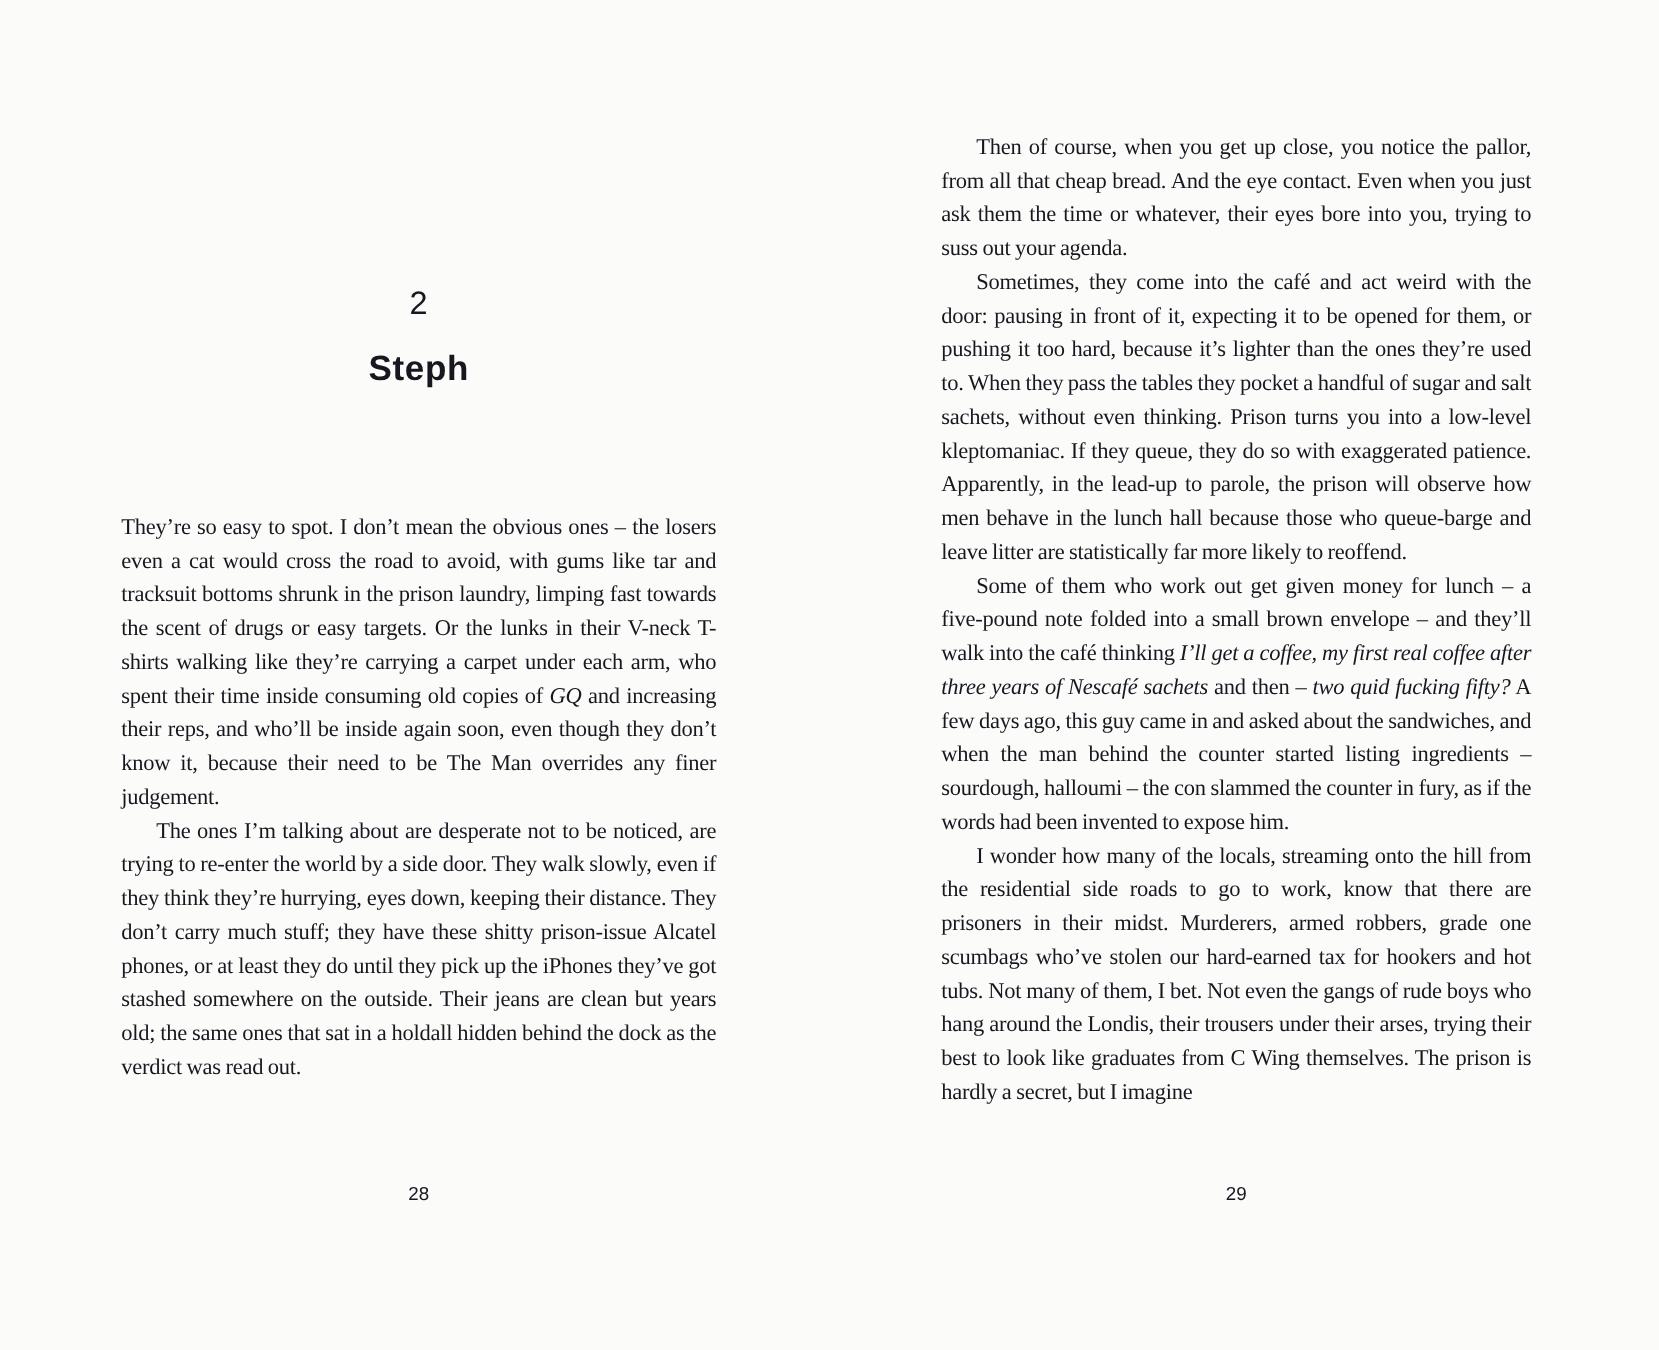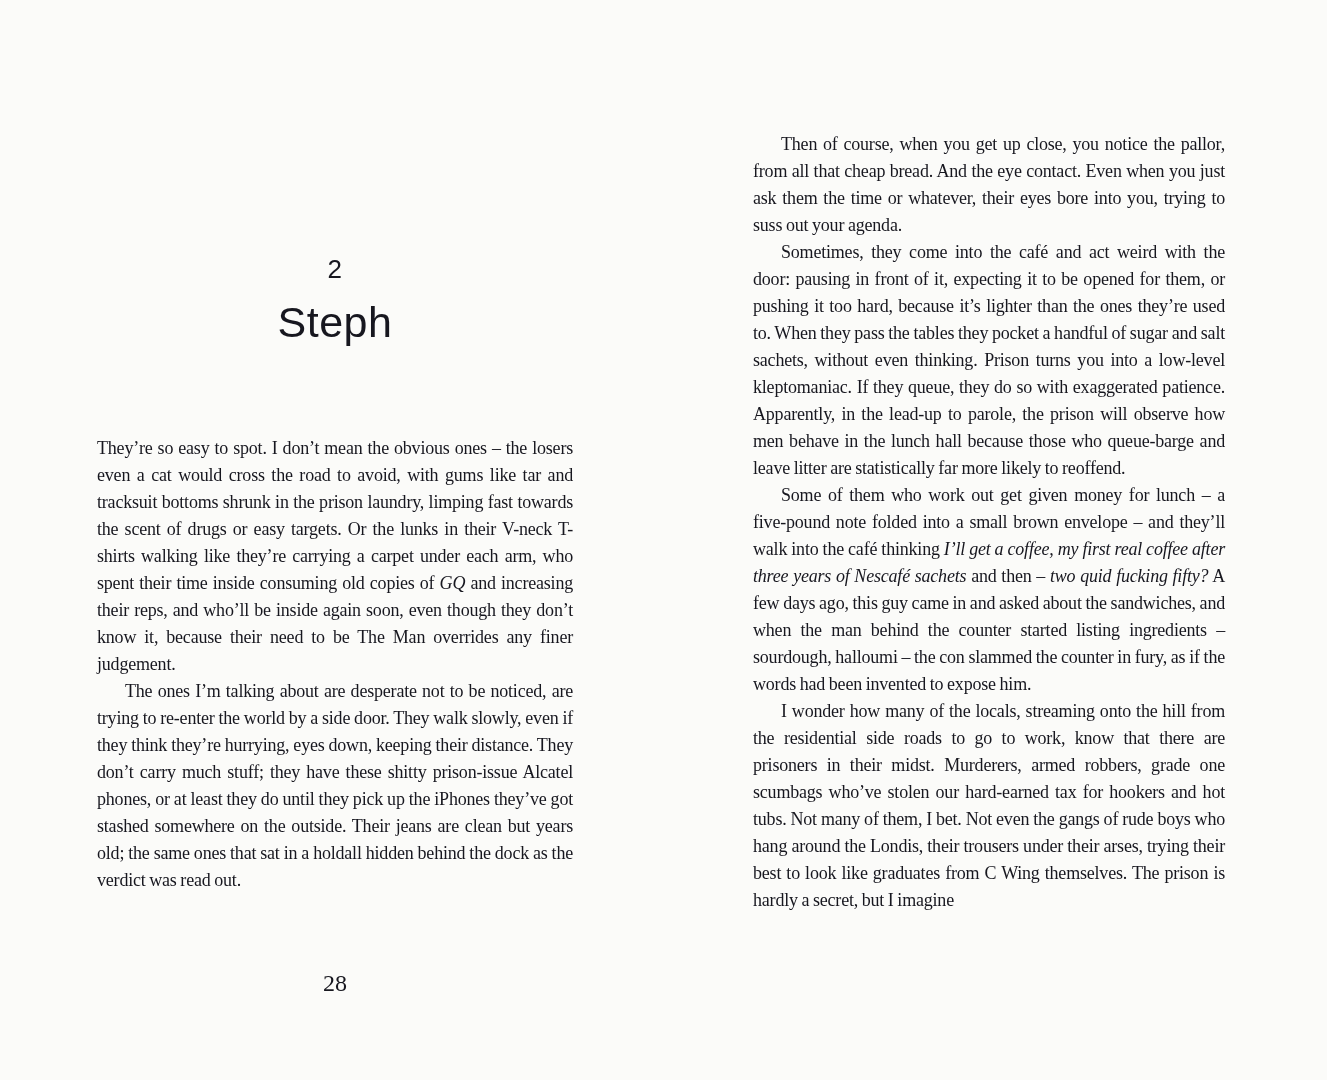--- a/index.html
+++ b/index.html
@@ -12,43 +12,42 @@
     width: 1327px;
     height: 1080px;
     background: #fbfbf9;
     overflow: hidden;
     color: #17171f;
   }
   .page {
     position: absolute;
     top: 0;
     height: 820px;
-    margin-top: 27px;
   }
   .page.left  { left: 97px;  width: 476px; }
   .page.right { left: 753px; width: 472px; }
 
   .chapter-head {
     position: absolute;
     top: 229px;
     left: 0;
     right: 0;
     text-align: center;
     font-family: "Liberation Sans", "DejaVu Sans", sans-serif;
   }
   .chapter-number {
     font-size: 26px;
     line-height: 26px;
     letter-spacing: 0.5px;
   }
   .chapter-title {
     margin: 22px 0 0 0;
-    font-size: 43px;
+    font-size: 28px;
     line-height: 36px;
-    font-weight: 400;
+    font-weight: 700;
     letter-spacing: 0.5px;
   }
 
   .body-text {
     position: absolute;
     left: 0;
     right: 0;
     font-family: "Liberation Serif", "DejaVu Serif", serif;
     font-size: 18px;
     line-height: 27px;
@@ -65,22 +64,22 @@
   }
   .body-text p.indent { text-indent: 28px; }
   .body-text em { font-style: italic; }
 
   .folio {
     position: absolute;
     top: 945px;
     left: 0;
     right: 0;
     text-align: center;
-    font-family: Liberation Serif, serif;
-    font-size: 24px;
+    font-family: Liberation Sans, sans-serif;
+    font-size: 15px;
     line-height: 22px;
   }
 </style>
 </head>
 <body>
 
 <div class="spread">
 
   <section class="page left">
     <header class="chapter-head">
@@ -97,15 +96,16 @@
   </section>
 
   <section class="page right">
     <div class="body-text">
         <p class="indent"><span>Then of course, when you get up close, you notice the pallor, from all that cheap bread. And the eye contact. Even when you just ask them the time or whatever, their eyes bore into you, trying to suss out your agenda.</span></p>
         <p class="indent"><span>Sometimes, they come into the café and act weird with the door: pausing in front of it, expecting it to be opened for them, or pushing it too hard, because it’s lighter than the ones they’re used to. When they pass the tables they pocket a handful of sugar and salt sachets, without even thinking. Prison turns you into a low-level kleptomaniac. If they queue, they do so with exaggerated patience. Apparently, in the lead-up to parole, the prison will observe how men behave in the lunch hall because those who queue-barge and leave litter are statistically far more likely to reoffend.</span></p>
         <p class="indent"><span>Some of them who work out get given money for lunch – a five-pound note folded into a small brown envelope – and they’ll walk into the café thinking </span><em>I’ll get a coffee, my first real coffee after three years of Nescafé sachets</em><span> and then – </span><em>two quid fucking fifty?</em><span> A few days ago, this guy came in and asked about the sandwiches, and when the man behind the counter started listing ingredients – sourdough, halloumi – the con slammed the counter in fury, as if the words had been invented to expose him.</span></p>
         <p class="indent"><span>I wonder how many of the locals, streaming onto the hill from the residential side roads to go to work, know that there are prisoners in their midst. Murderers, armed robbers, grade one scumbags who’ve stolen our hard-earned tax for hookers and hot tubs. Not many of them, I bet. Not even the gangs of rude boys who hang around the Londis, their trousers under their arses, trying their best to look like graduates from C Wing themselves. The prison is hardly a secret, but I imagine</span></p>
       </div>
 
+    <div class="folio">29</div>
   </section>
 
 </div>
 
 </body></html>

